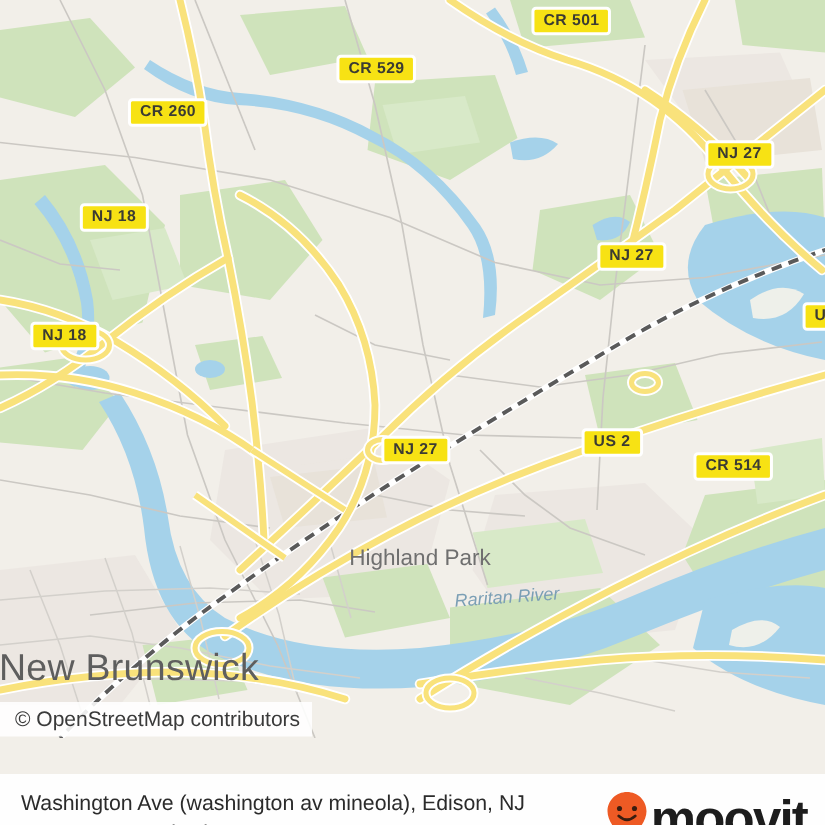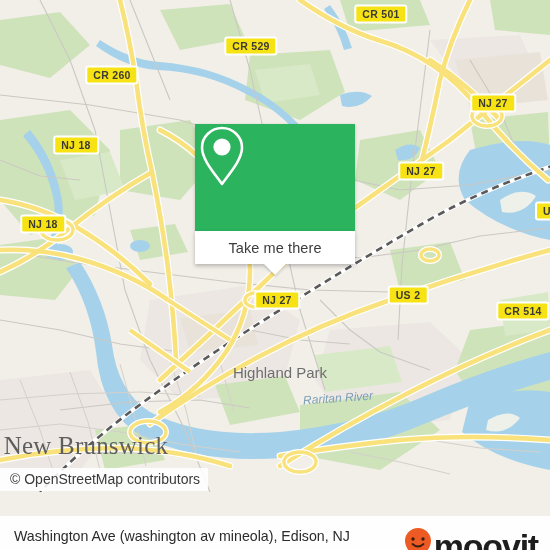--- a/index.html
+++ b/index.html
@@ -32,21 +32,21 @@
   }
 
   
   .place{
     position:absolute;
     color:#6b6b6b;
     white-space:nowrap;
     transform:translate(-50%,-50%);
     text-align:center;
   }
-  .place.major{font-size:25px;color:#5e5e5e;letter-spacing:.2px;font-family:Liberation Serif, serif;}
+  .place.major{font-size:25px;color:#5e5e5e;letter-spacing:.2px;}
   .place.minor{font-size:15px;color:#6f6f6f;line-height:17px;margin-left:40px;}
   .water-label{
     position:absolute;
     color:#7b9fb5;
     font-size:12px;
     font-style:italic;
     white-space:nowrap;
     transform:translate(-50%,-50%) rotate(-4deg);
   }
 
@@ -286,38 +286,26 @@
     <div class="shield" style="left:381px;top:14px;">CR 501</div>
     <div class="shield" style="left:251px;top:46px;">CR 529</div>
     <div class="shield" style="left:112px;top:75px;">CR 260</div>
     <div class="shield" style="left:493px;top:103px;">NJ 27</div>
     <div class="shield" style="left:76px;top:145px;">NJ 18</div>
     <div class="shield" style="left:421px;top:171px;">NJ 27</div>
     <div class="shield" style="left:547px;top:211px;">U</div>
     <div class="shield" style="left:43px;top:224px;">NJ 18</div>
     <div class="shield" style="left:277px;top:300px;">NJ 27</div>
     <div class="shield" style="left:408px;top:295px;">US 2</div>
-    <div class="shield" style="left:523px;top:311px;">CR 514</div>
+    <div class="shield" style="left:489px;top:311px;">CR 514</div>
 
     <div class="place minor" style="left:240px;top:372px;width:100px;">Highland Park</div>
     <div class="place major" style="left:86px;top:446px;">New Brunswick</div>
     <div class="water-label" style="left:338px;top:398px;">Raritan River</div>
 
-    <div id="popup">
-      <div id="popup-head">
-        <svg width="54" height="64" viewBox="0 0 54 64">
-          <path d="M27 4 C16 4 7 12.8 7 23.6 C7 36 20 50 27 60 C34 50 47 36 47 23.6 C47 12.8 38 4 27 4 Z" fill="none" stroke="#ffffff" stroke-width="2.6" stroke-linejoin="round"></path>
-          <circle cx="27" cy="23" r="8.6" fill="#ffffff"></circle>
-        </svg>
-      </div>
-      <div id="popup-body">
-        <span class="label">Take me there</span>
-        <div id="popup-tail"></div>
-      </div>
-    </div>
 
     <div id="attribution">© OpenStreetMap contributors</div>
   </div>
 
   <div id="footer">
     <div id="footer-text">Washington Ave (washington av mineola), Edison, NJ 08817, New York City</div>
     <div id="footer-logo">
       <svg width="30" height="38" viewBox="0 0 30 38">
         <path d="M15 1 C7.8 1 2 6.7 2 13.8 C2 22 11 30 15 36 C19 30 28 22 28 13.8 C28 6.7 22.2 1 15 1 Z" fill="#ee5a24"></path>
         <circle cx="10" cy="12" r="1.7" fill="#3a1d10"></circle>

